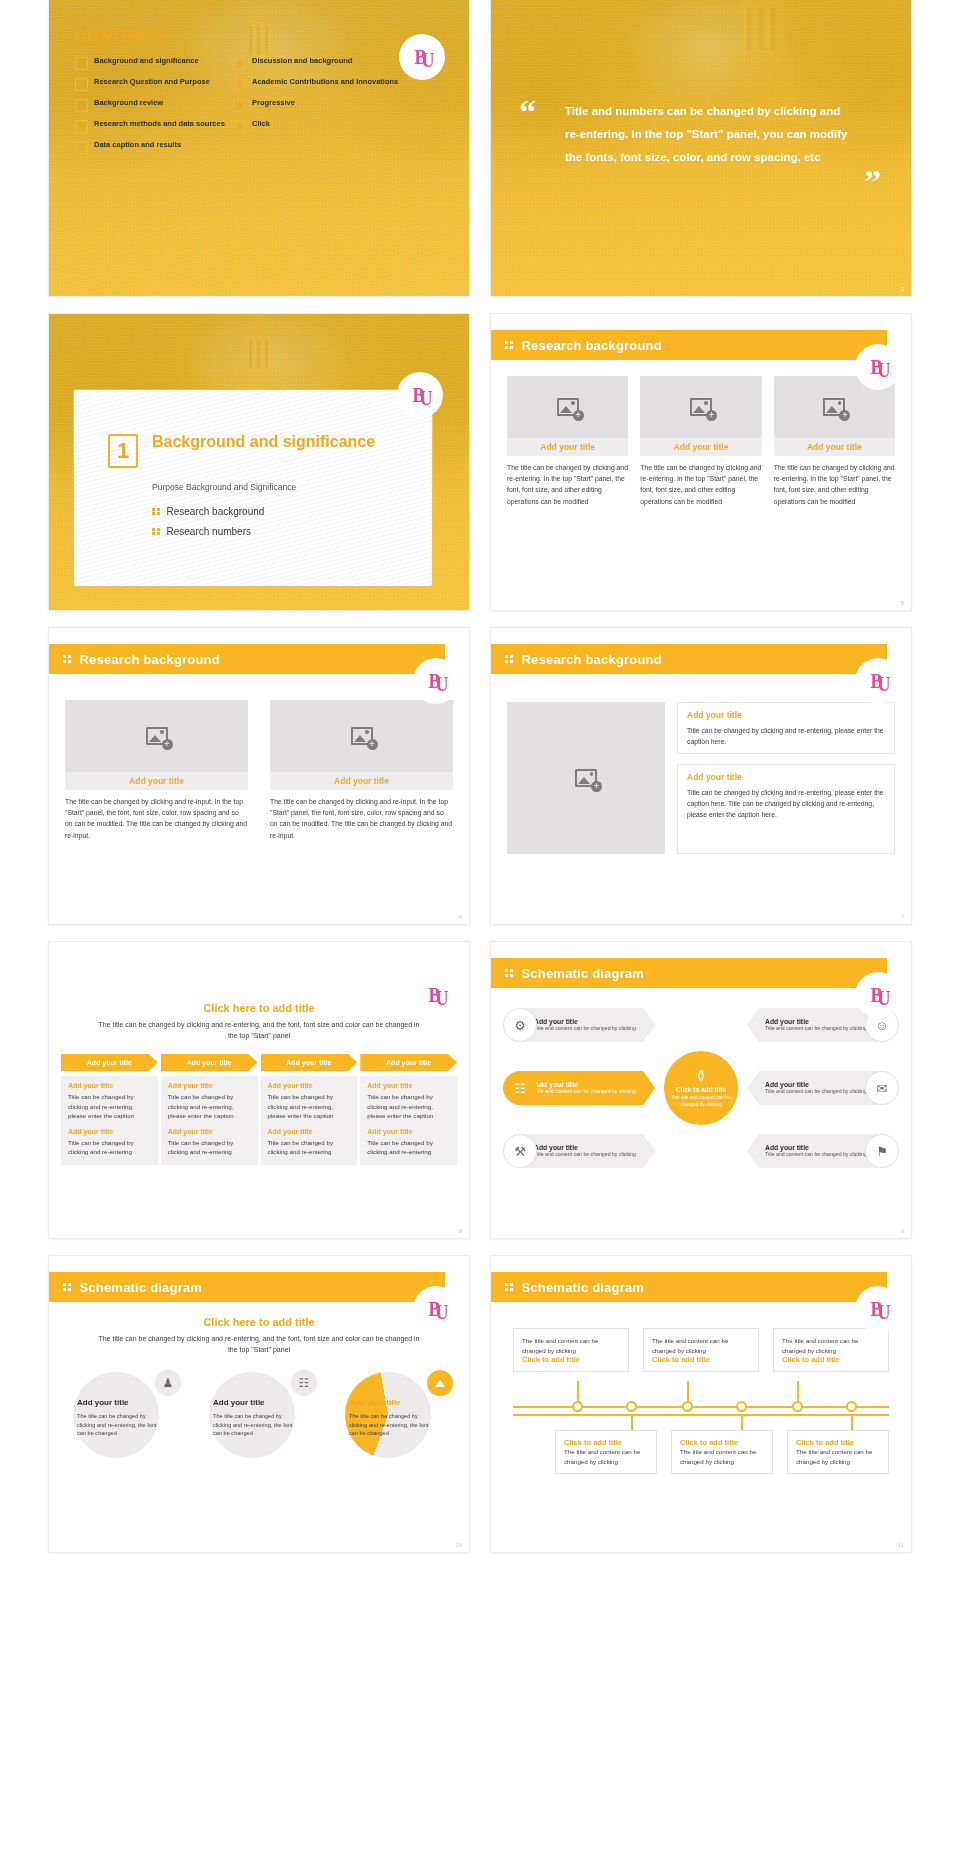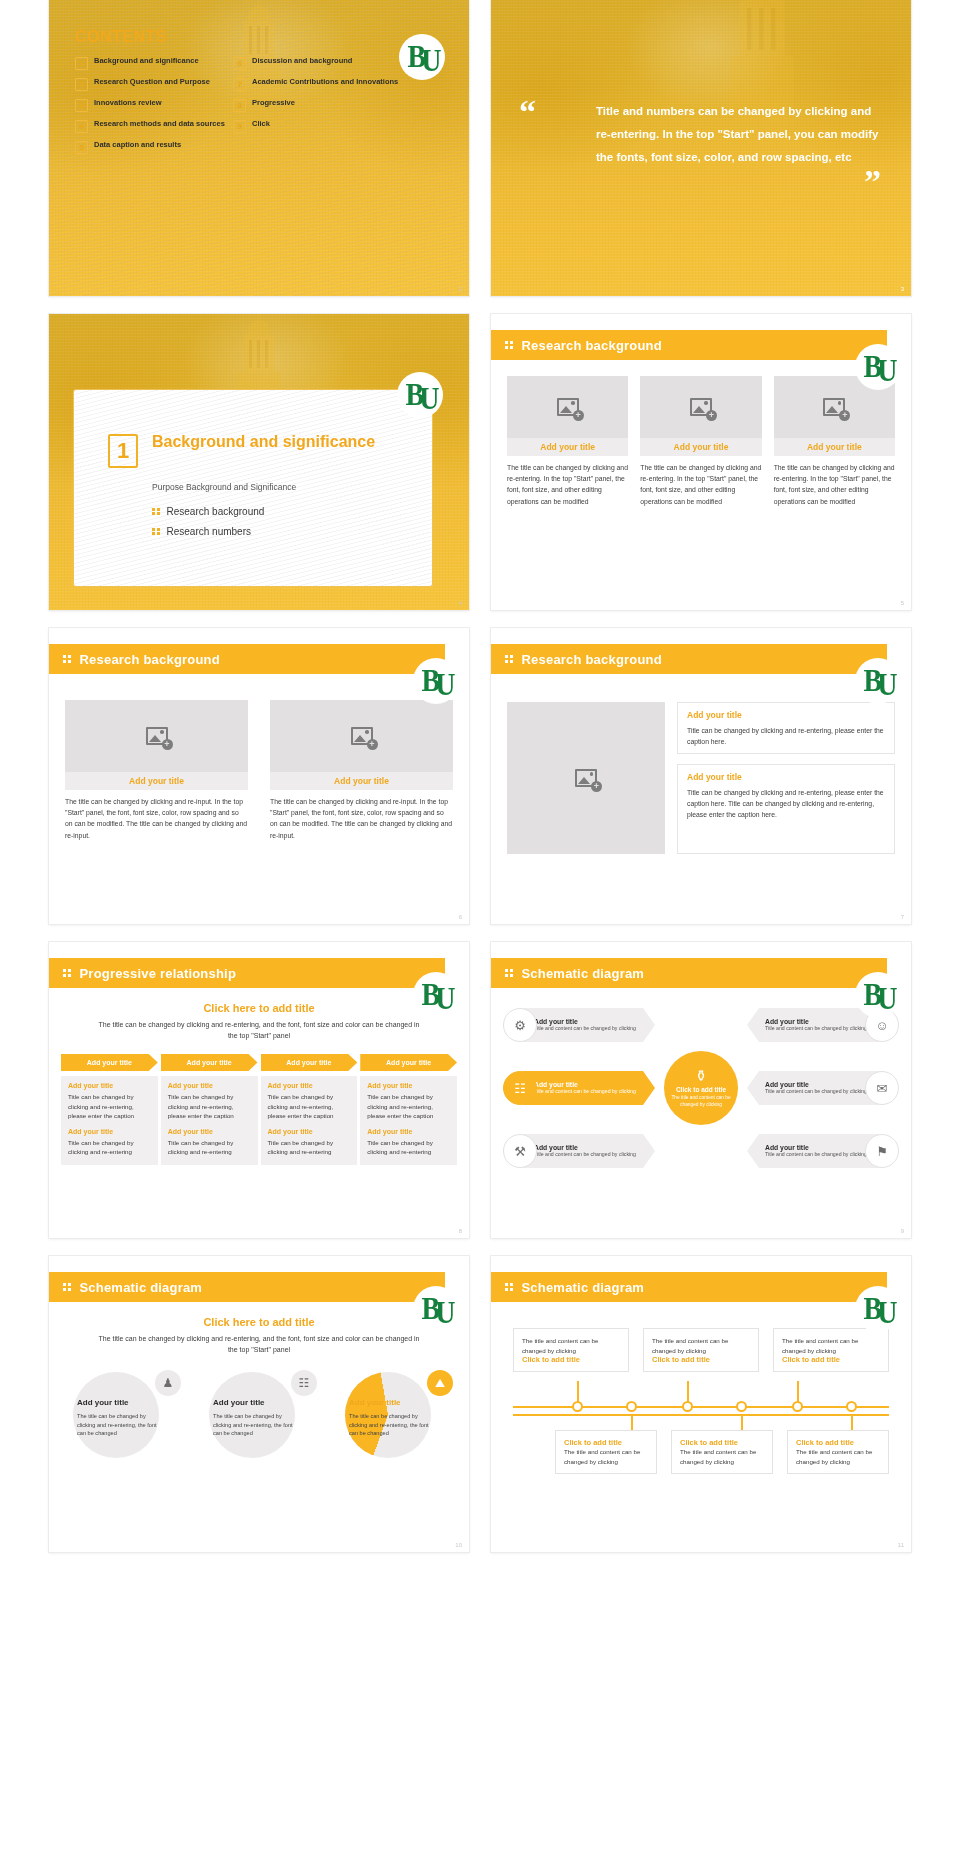--- a/index.html
+++ b/index.html
@@ -35,22 +35,22 @@
   .tower .spire{ left:26px; top:-6px; width:2px; height:8px; }
   .tower .body{ left:12px; top:15px; width:30px; height:38px; background:#edbb33; }
   .tower .col1{ left:17px; top:20px; width:3px; height:28px; background:#d8a420; }
   .tower .col2{ left:25px; top:20px; width:3px; height:28px; background:#d8a420; }
   .tower .col3{ left:33px; top:20px; width:3px; height:28px; background:#d8a420; }
   .tower .base{ left:6px; top:52px; width:42px; height:44px; background:#ecb930; }
 
   
   .bu-badge { position:absolute; width:46px; height:46px; border-radius:50%; background:#fff;
               display:flex; align-items:center; justify-content:center; z-index:7; }
-  .bu-mark { font-family:"Liberation Serif", serif; font-weight:bold; color:#15803d;
-             font-size:28px; letter-spacing:-5px; line-height:1; position:relative; }
+  .bu-mark { font-family:"Liberation Serif", serif; font-weight:bold; color:#ec4899;
+             font-size:18px; letter-spacing:-5px; line-height:1; position:relative; }
   .bu-mark .b { display:inline-block; transform:scaleY(1.15); }
   .bu-mark .u { display:inline-block; transform:scaleY(1.15) translateY(3px); }
   .s1 .card { left:26px; top:60px; width:368px; height:190px; background:#fff;
               border:7px solid #15803d; border-radius:3px; overflow:hidden; }
   .s1 .card:after{ content:""; position:absolute; inset:0;
      background: repeating-linear-gradient(-12deg, rgba(170,170,170,.13) 0 1px, transparent 1px 4px);
      pointer-events:none; }
   .s1 h1 { position:absolute; left:26px; top:28px; color:#f2a81d; font-size:16px;
            font-weight:bold; letter-spacing:.5px; z-index:2; }
   .toc { position:absolute; left:26px; top:56px; width:330px; display:grid;
@@ -62,21 +62,21 @@
              justify-content:center; border-radius:1px; margin-top:1px; }
   .toc-txt { font-size:7.5px; font-weight:bold; color:#2d2d2d; line-height:1.28; }
 
   
   .s2 .qwrap { position:absolute; inset:0; z-index:3; }
   .s2 .qmark { position:absolute; color:#fff; font-family:"Liberation Serif", serif;
                font-size:34px; font-weight:bold; line-height:.7; }
   .s2 .qmark.open { left:28px; top:100px; }
   .s2 .qmark.close{ right:30px; top:170px; }
   .s2 .qtext { position:absolute; left:74px; top:100px; width:290px; color:#fff;
-               font-size:11.5px; font-weight:bold; line-height:2.0;margin-left:31px; }
+               font-size:11.5px; font-weight:bold; line-height:2.0; }
 
   
   .s3 .card { position:absolute; left:24px; top:75px; width:360px; height:198px; background:#fff;
               border:1px solid #f0c154; border-radius:3px; overflow:hidden; z-index:5; }
   .s3 .card:after{ content:""; position:absolute; inset:0;
      background: repeating-linear-gradient(-14deg, rgba(170,170,170,.13) 0 1px, transparent 1px 4px);
      pointer-events:none; }
   .s3 .bignum { position:absolute; left:34px; top:44px; width:30px; height:34px;
                 border:2px solid #f2b225; color:#f0a81d; font-size:22px; font-weight:bold;
                 display:flex; align-items:center; justify-content:center; border-radius:2px; z-index:2; }
@@ -226,21 +226,21 @@
           <div class="toc-item">
             <div class="toc-num">1</div>
             <div class="toc-txt">Background and significance</div>
           </div>
           <div class="toc-item">
             <div class="toc-num">2</div>
             <div class="toc-txt">Research Question and Purpose</div>
           </div>
           <div class="toc-item">
             <div class="toc-num">3</div>
-            <div class="toc-txt">Innovations review</div>
+            <div class="toc-txt">Background review</div>
           </div>
           <div class="toc-item">
             <div class="toc-num">4</div>
             <div class="toc-txt">Research methods and data sources</div>
           </div>
           <div class="toc-item">
             <div class="toc-num">5</div>
             <div class="toc-txt">Data caption and results</div>
           </div>
         </div>
@@ -454,29 +454,20 @@
       <div class="bodytxt">Title can be changed by clicking and re-entering, please enter the caption here.</div>
     </div>
     <div class="box b2">
       <div class="btitle">Add your title</div>
       <div class="bodytxt">Title can be changed by clicking and re-entering, please enter the caption here. Title can be changed by clicking and re-entering, please enter the caption here.</div>
     </div>
     <div class="pgnum">7</div>
   </div>
 
   <div class="slide s8">
-    <div class="hdr">
-      <span class="dots4">
-          <i></i>
-          <i></i>
-          <i></i>
-          <i></i>
-        </span>
-      <span class="htxt">Progressive relationship</span>
-    </div>
     <div class="bu-badge" style="right:10px; top:30px;">
       <span class="bu-mark"><span class="b">B</span><span class="u">U</span></span>
     </div>
     <div class="ctitle">Click here to add title</div>
     <div class="csub">The title can be changed by clicking and re-entering, and the font, font size and color can be changed in the top "Start" panel</div>
     <div class="chevrow">
       <div class="chev">Add your title</div>
       <div class="chev">Add your title</div>
       <div class="chev">Add your title</div>
       <div class="chev">Add your title</div>

